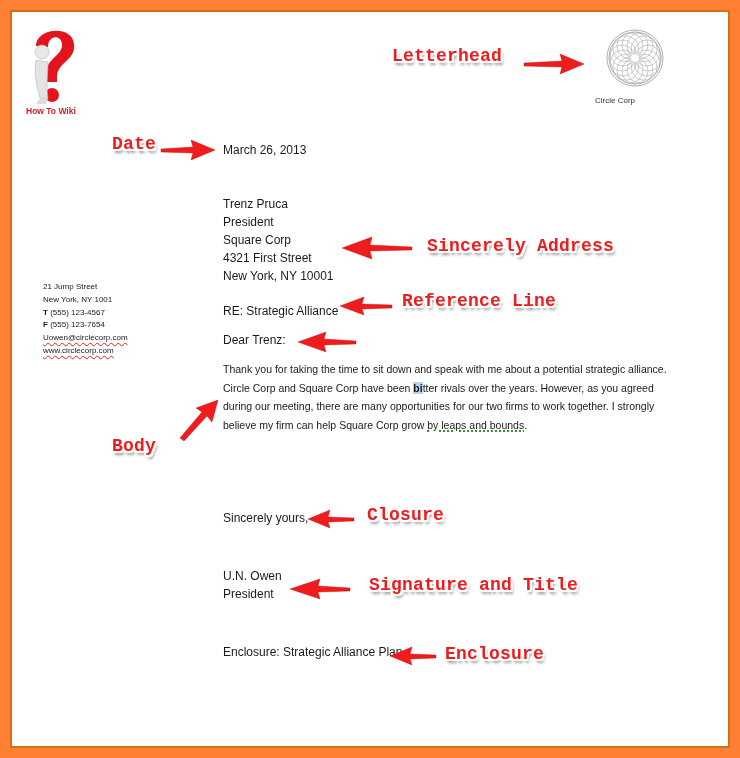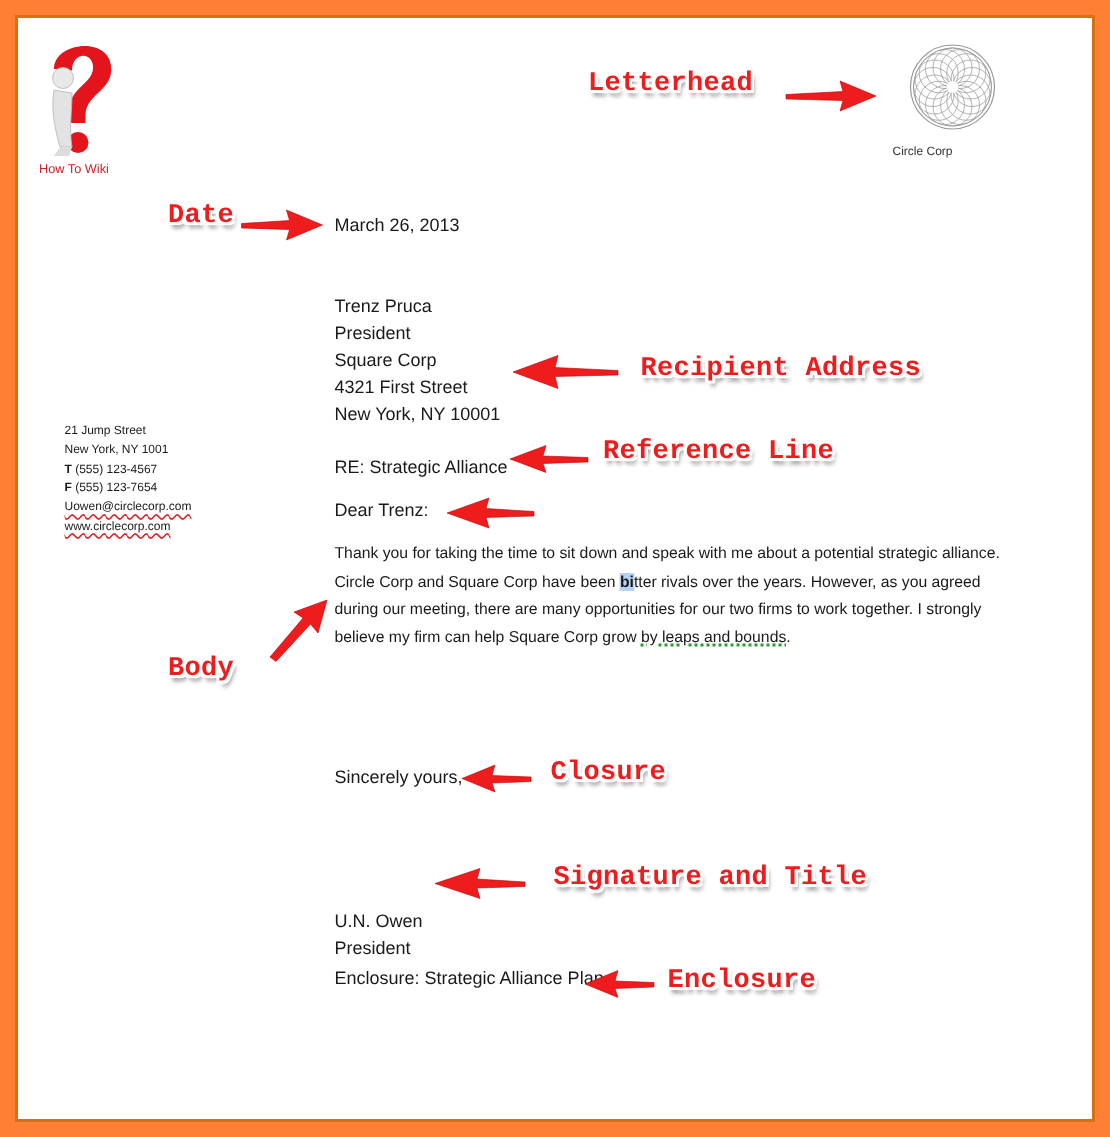--- a/index.html
+++ b/index.html
@@ -55,21 +55,21 @@
     color: #ee1c1c;
     white-space: nowrap;
     letter-spacing: 0.2px;
     text-shadow:
       -2px -2px 0 #fff, 2px -2px 0 #fff, -2px 2px 0 #fff, 2px 2px 0 #fff,
       0 2px 0 #fff, 0 -2px 0 #fff, 2px 0 0 #fff, -2px 0 0 #fff,
       2px 4px 3px rgba(0,0,0,0.45);
   }
   .arrow { position: absolute; overflow: visible; }
   .logo-caption {
-    font-weight: normal; font-size: 8.5px; color: #d0202a;
+    font-weight: bold; font-size: 8.5px; color: #d0202a;
   }
   .corp-name { font-size: 8px; color: #333; text-align: left; width: 80px; }
 </style>
 </head>
 <body>
 
 <div class="page">
 
   <div class="abs" style="left:10px; top:8px; width:62px; height:96px;">
     <svg width="60" height="86" viewBox="0 0 60 86">
@@ -132,30 +132,30 @@
 
   <div class="abs letter-text" style="left:211px; top:319px;">Dear Trenz:</div>
 
   <div class="abs para" style="left:211px; top:348px; width:455px;">
     <span>Thank you for taking the time to sit down and speak with me about a potential strategic alliance. Circle Corp and Square Corp have been </span><span class="hl">bi</span><span>tter rivals over the years. However, as you agreed during our meeting, there are many opportunities for our two firms to work together. I strongly believe my firm can help Square Corp grow </span><span class="squiggle-green">by leaps and bounds</span><span>.</span>
   </div>
 
 
   <div class="abs letter-text" style="left:211px; top:497px;">Sincerely yours,</div>
 
-  <div class="abs letter-text" style="left:211px; top:555px;margin-top:38px;">
+  <div class="abs letter-text" style="left:211px; top:555px;">
     <div>U.N. Owen</div>
     <div>President</div>
   </div>
 
   <div class="abs letter-text" style="left:211px; top:631px;">Enclosure: Strategic Alliance Plan</div>
 
   <div class="callout" style="left:380px; top:34px;">Letterhead</div>
   <div class="callout" style="left:100px; top:122px;">Date</div>
-  <div class="callout" style="left:415px; top:224px;">Recipient Address</div>
+  <div class="callout" style="left:415px; top:224px;">Sincerely Address</div>
   <div class="callout" style="left:390px; top:279px;">Reference Line</div>
   <div class="callout" style="left:100px; top:424px;">Body</div>
   <div class="callout" style="left:355px; top:493px;">Closure</div>
   <div class="callout" style="left:357px; top:563px;">Signature and Title</div>
   <div class="callout" style="left:433px; top:632px;">Enclosure</div>
 
   <svg class="arrow" style="left:510px; top:40px;" width="64" height="24" viewBox="0 0 64 24">
     <path d="M2 11 L40 9 L38 2 L62 12 L38 22 L40 15 L2 14 Z" fill="#ee1c1c" stroke="#b00" stroke-width="0.4"></path>
   </svg>
   <svg class="arrow" style="left:147px; top:126px;" width="58" height="24" viewBox="0 0 58 24">

